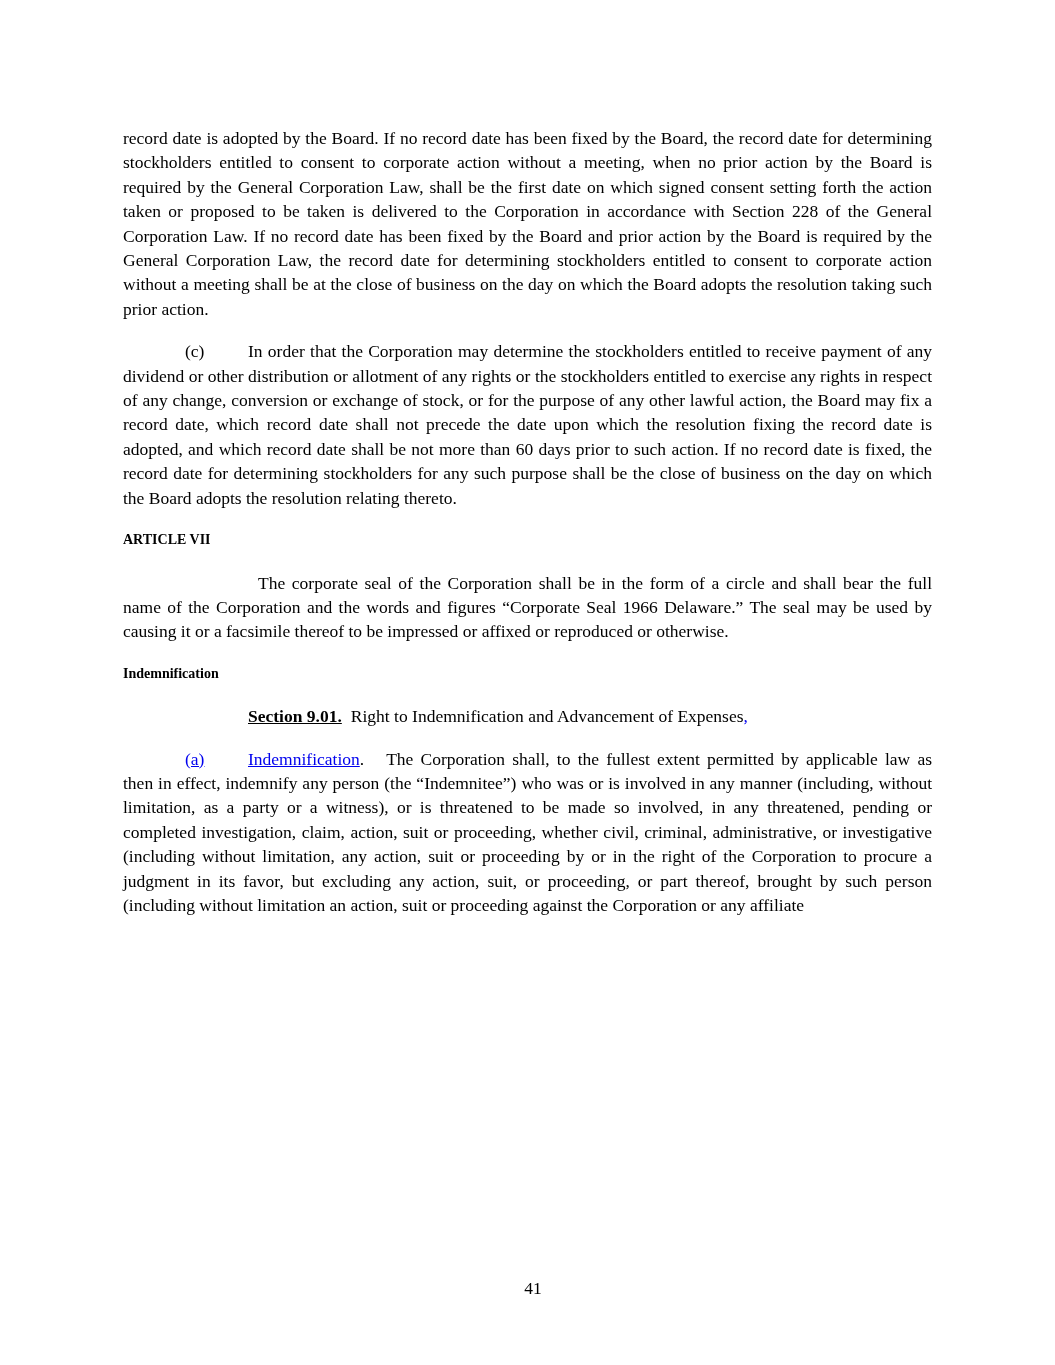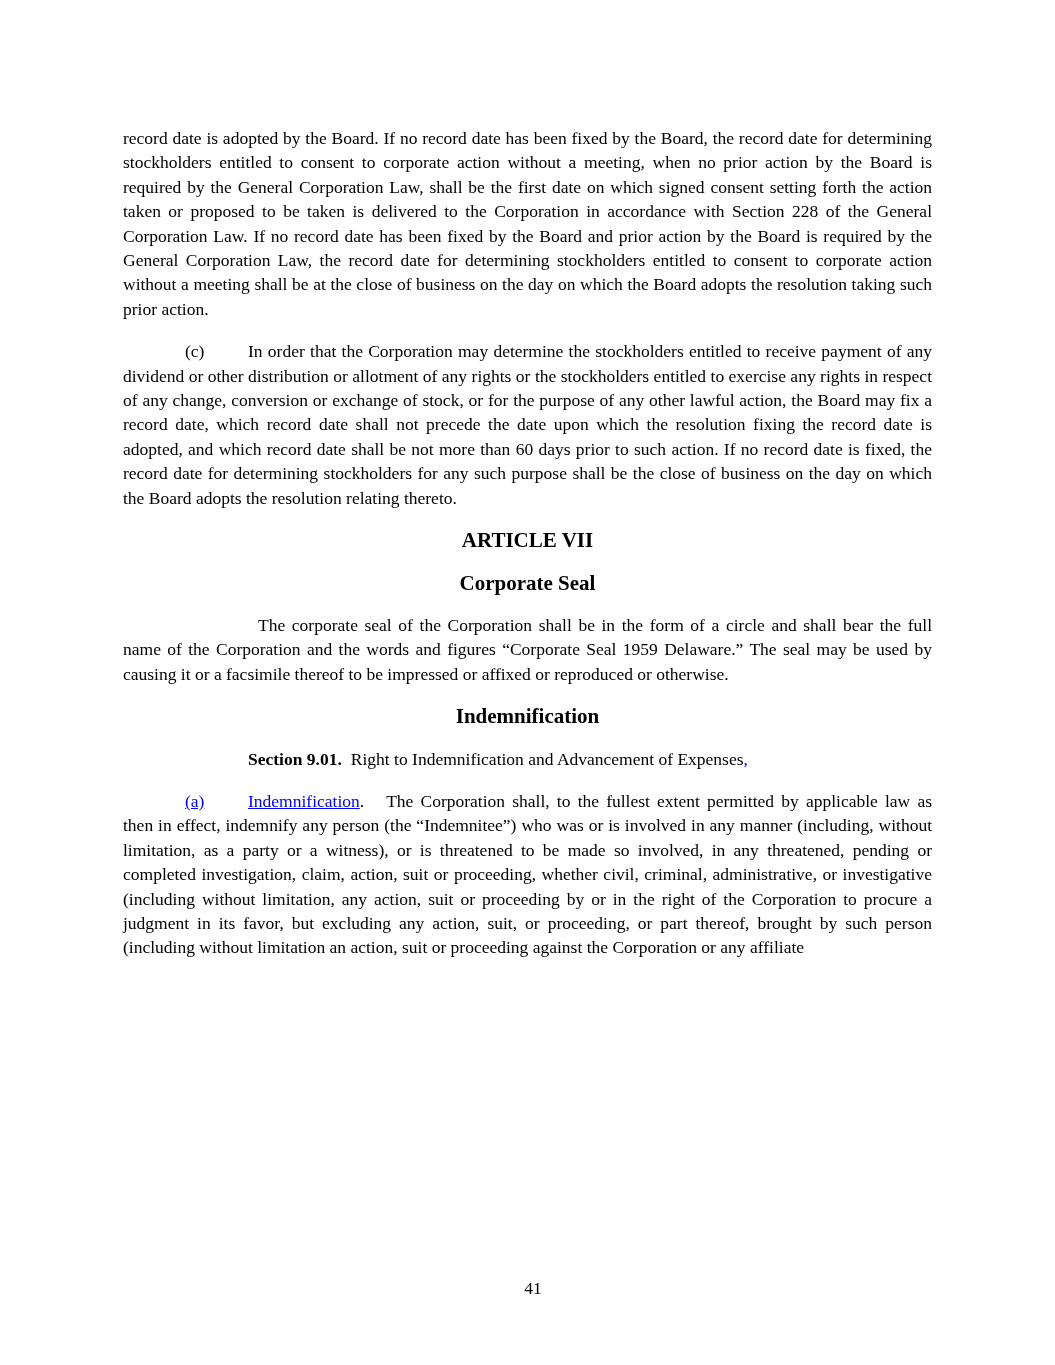--- a/index.html
+++ b/index.html
@@ -27,32 +27,31 @@
   }
   .para {
     text-align: justify;
     line-height: 24.4px;
     margin-bottom: 18px;
   }
   .para.indent-clause { text-indent: 62px; }
   .para.indent-body   { text-indent: 135px; }
   .para.indent-section{ text-indent: 125px; }
   .heading {
-    text-align: center;
     font-weight: bold;
-    font-size: 21px;
+    font-size: 14px;
     line-height: 24.4px;
     margin-bottom: 18px;
   }
   .label-cell {
     display: inline-block;
     width: 63px;
     text-indent: 0;
   }
-  .bold { font-weight: bold; }
+  .bold { font-weight: bold; text-decoration: underline; }
   .italic { }
   .link {
     color: #0000ee;
     text-decoration: underline;
     cursor: pointer;
   }
   .gap { display: inline-block; width: 22px; }
   .gap-sm { display: inline-block; width: 9px; }
   .page-number {
     position: absolute;
@@ -69,23 +68,22 @@
 
 <div class="page">
   <div class="content">
 
     <p class="para">record date is adopted by the Board. If no record date has been fixed by the Board, the record date for determining stockholders entitled to consent to corporate action without a meeting, when no prior action by the Board is required by the General Corporation Law, shall be the first date on which signed consent setting forth the action taken or proposed to be taken is delivered to the Corporation in accordance with Section 228 of the General Corporation Law. If no record date has been fixed by the Board and prior action by the Board is required by the General Corporation Law, the record date for determining stockholders entitled to consent to corporate action without a meeting shall be at the close of business on the day on which the Board adopts the resolution taking such prior action.</p>
 
     <p class="para indent-clause"><span class="label-cell"><span>(c)</span></span><span>In order that the Corporation may determine the stockholders entitled to receive payment of any dividend or other distribution or allotment of any rights or the stockholders entitled to exercise any rights in respect of any change, conversion or exchange of stock, or for the purpose of any other lawful action, the Board may fix a record date, which record date shall not precede the date upon which the resolution fixing the record date is adopted, and which record date shall be not more than 60 days prior to such action. If no record date is fixed, the record date for determining stockholders for any such purpose shall be the close of business on the day on which the Board adopts the resolution relating thereto.</span></p>
 
     <div class="heading">ARTICLE VII</div>
 
-    <div class="heading">Corporate Seal</div>
 
-    <p class="para indent-body">The corporate seal of the Corporation shall be in the form of a circle and shall bear the full name of the Corporation and the words and figures “Corporate Seal 1959 Delaware.” The seal may be used by causing it or a facsimile thereof to be impressed or affixed or reproduced or otherwise.</p>
+    <p class="para indent-body">The corporate seal of the Corporation shall be in the form of a circle and shall bear the full name of the Corporation and the words and figures “Corporate Seal 1966 Delaware.” The seal may be used by causing it or a facsimile thereof to be impressed or affixed or reproduced or otherwise.</p>
 
 
 
 
 
     <div class="heading">Indemnification</div>
 
     <p class="para indent-section"><span class="bold">Section 9.01.</span><span class="gap-sm"></span><span class="italic">Right to Indemnification and Advancement of Expenses</span><span class="link">,</span></p>
 
     <p class="para indent-clause"><span class="label-cell"><span class="link">(a)</span></span><span class="italic link">Indemnification</span><span>.</span><span class="gap"></span><span>The Corporation shall, to the fullest extent permitted by applicable law as then in effect, indemnify any person (the “Indemnitee”) who was or is involved in any manner (including, without limitation, as a party or a witness), or is threatened to be made so involved, in any threatened, pending or completed investigation, claim, action, suit or proceeding, whether civil, criminal, administrative, or investigative (including without limitation, any action, suit or proceeding by or in the right of the Corporation to procure a judgment in its favor, but excluding any action, suit, or proceeding, or part thereof, brought by such person (including without limitation an action, suit or proceeding against the Corporation or any affiliate</span></p>

